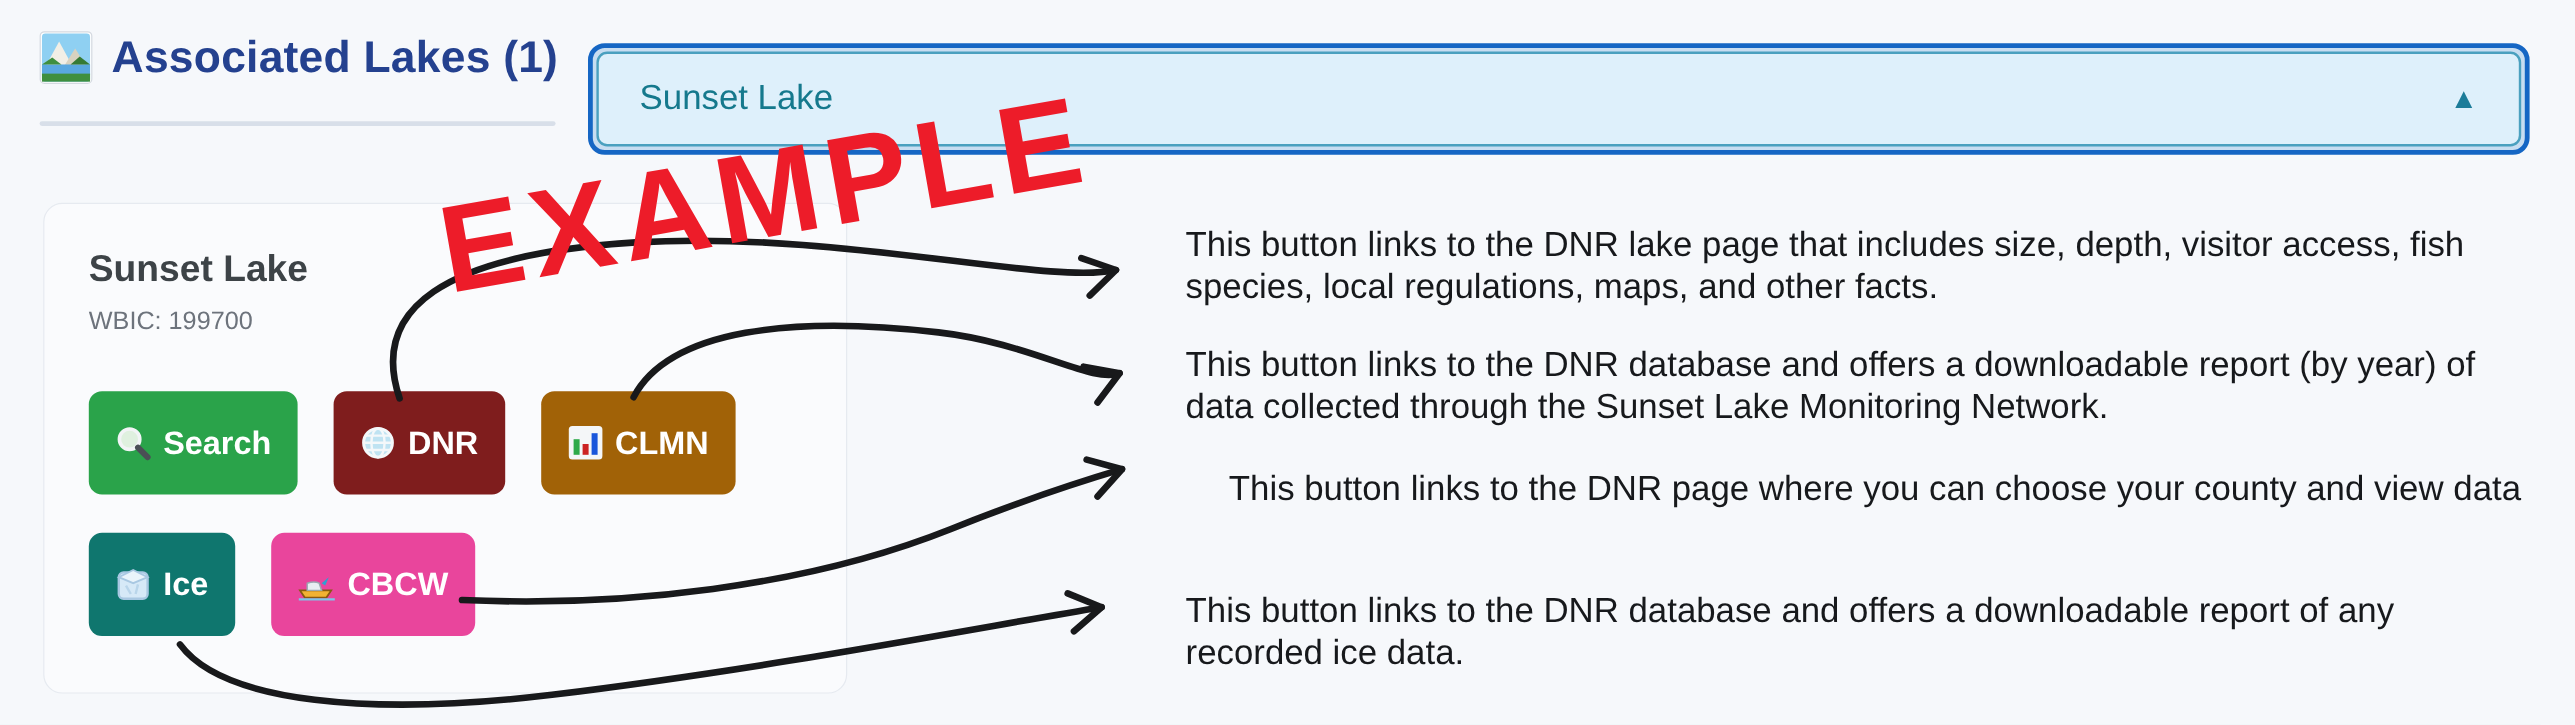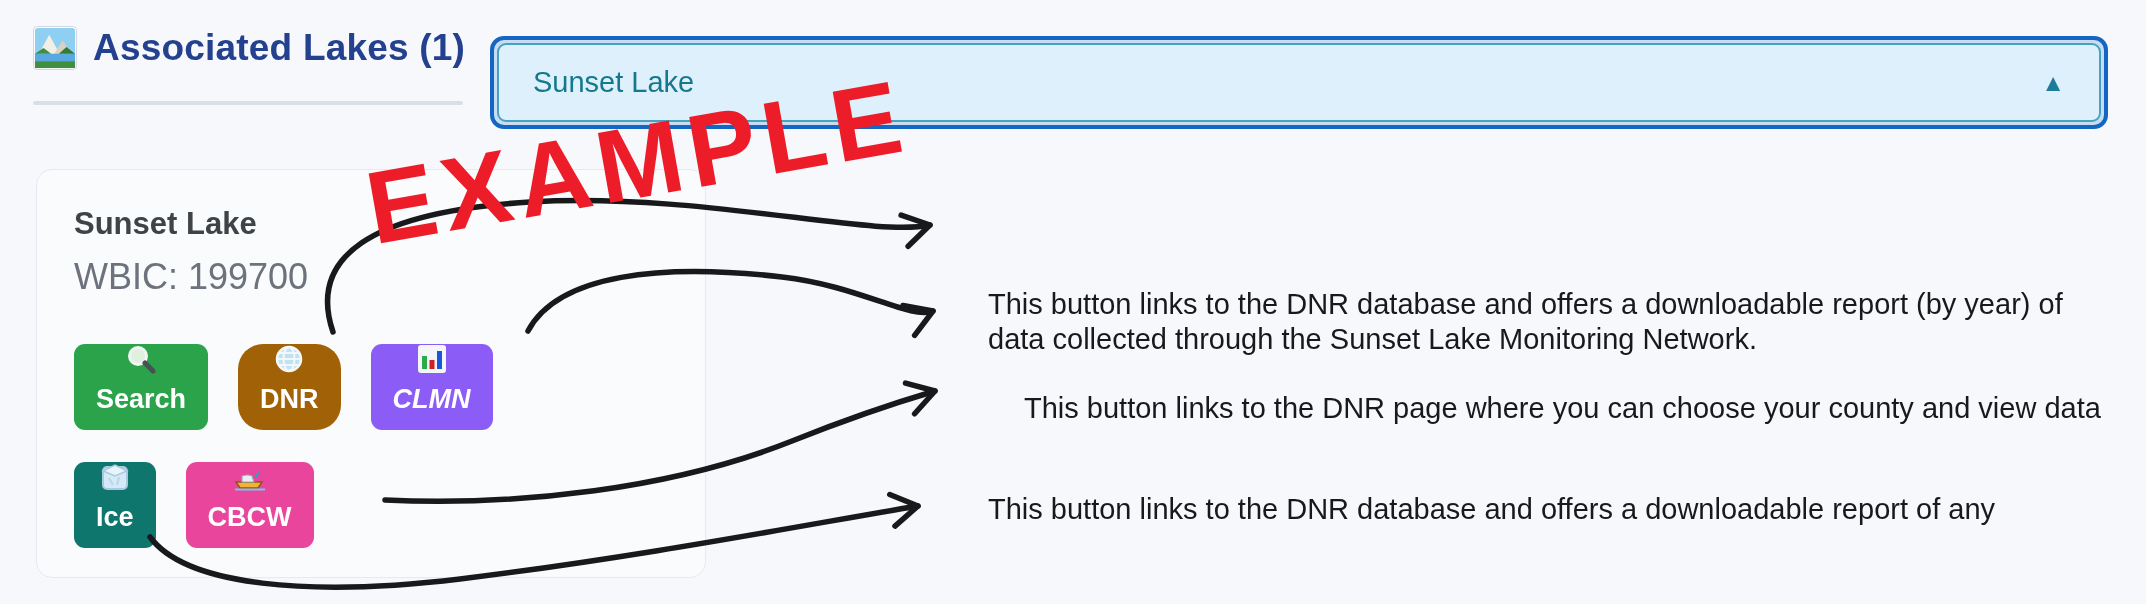--- a/index.html
+++ b/index.html
@@ -26,27 +26,27 @@
   }
   .accordion-label { font-size:29px; font-weight:500; color:#15798d; }
   .accordion-caret { margin-left:auto; font-size:24px; color:#1c7c99; line-height:1; }
   
   .card {
     position:absolute; left:36px; top:169px; width:670px; height:409px;
     background:#fafbfd; border:1px solid #e6eaf0; border-radius:16px;
     padding:36px 37px 0 37px;
   }
   .card-title { font-size:31px; font-weight:bold; color:#3d4347; }
-  .wbic { font-size:36px; color:#6d737c; margin-top:14px; }
+  .wbic { font-size:21px; color:#6d737c; margin-top:14px; }
   .btn-row { display:flex; gap:30px; margin-top:46px; }
   .btn-row.second { margin-top:32px; }
   .lake-btn {
     height:86px; border:none; border-radius:11px; color:#fff;
     font-family:inherit; font-size:27px; font-weight:bold;
-    display:flex; align-items:center; gap:10px; padding:0 22px; cursor:pointer;flex-direction:column;
+    display:flex; align-items:center; gap:10px; padding:0 22px; cursor:pointer;
   }
   .bicon { display:flex; align-items:center; }
   
   .note { position:absolute; left:988px; color:#17191c; font-size:29px; line-height:35px; }
   .note div { white-space:nowrap; }
   .note1 { top:187px; } .note2 { top:287px; } .note3 { top:391px;margin-left:36px; } .note4 { top:492px; }
   
   .arrows { position:absolute; left:0; top:0; width:2146px; height:604px; pointer-events:none; z-index:5; }
   
   .watermark {
@@ -89,33 +89,33 @@
     <div class="btn-row">
       <button class="lake-btn" style="background: rgb(42, 163, 74);">
         <span class="bicon">
           <svg width="30" height="30" viewBox="0 0 30 30">
             <circle cx="12" cy="12" r="8.5" fill="#dff0df" stroke="#f2f4f6" stroke-width="3"></circle>
             <line x1="19" y1="19" x2="27" y2="27" stroke="#4a4f55" stroke-width="5" stroke-linecap="round"></line>
           </svg>
         </span>
         <span>Search</span>
       </button>
-      <button class="lake-btn" style="background: #a16207; border-radius: 25px;">
+      <button class="lake-btn" style="background: #7f1d1d;">
         <span class="bicon">
           <svg width="30" height="30" viewBox="0 0 30 30">
             <circle cx="15" cy="15" r="12" fill="#bfe3f2" stroke="#f4f8fa" stroke-width="2.5"></circle>
             <ellipse cx="15" cy="15" rx="5.5" ry="12" fill="none" stroke="#f4f8fa" stroke-width="2"></ellipse>
             <line x1="3" y1="15" x2="27" y2="15" stroke="#f4f8fa" stroke-width="2"></line>
             <line x1="5" y1="9" x2="25" y2="9" stroke="#f4f8fa" stroke-width="2"></line>
             <line x1="5" y1="21" x2="25" y2="21" stroke="#f4f8fa" stroke-width="2"></line>
           </svg>
         </span>
         <span>DNR</span>
       </button>
-      <button class="lake-btn" style="background: #8b5cf6; font-style: italic;">
+      <button class="lake-btn" style="background: #a16207;">
         <span class="bicon">
           <svg width="30" height="30" viewBox="0 0 30 30">
             <rect x="1" y="1" width="28" height="28" rx="3" fill="#f4f6f8"></rect>
             <rect x="5" y="12" width="5" height="13" fill="#2eaa4a"></rect>
             <rect x="12.5" y="16" width="5" height="9" fill="#cc2222"></rect>
             <rect x="20" y="7" width="5" height="18" fill="#1a56db"></rect>
           </svg>
         </span>
         <span>CLMN</span>
       </button>
@@ -140,29 +140,34 @@
             <path d="M8 20 L8 14 Q14 12 18 14 L20 20 Z" fill="#e8eef2" stroke="#9aa7b0" stroke-width="1.2"></path>
             <path d="M20 14 L26 9 L23 16 Z" fill="#2f9fd0"></path>
             <line x1="1" y1="27.5" x2="31" y2="27.5" stroke="#7fc4e8" stroke-width="2"></line>
           </svg>
         </span>
         <span>CBCW</span>
       </button>
     </div>
   </div>
 
+  <div class="note note1">
+    <div>This button links to the DNR lake page that includes size, depth, visitor access, fish</div>
+    <div>species, local regulations, maps, and other facts.</div>
+  </div>
   <div class="note note2">
     <div>This button links to the DNR database and offers a downloadable report (by year) of</div>
     <div>data collected through the Sunset Lake Monitoring Network.</div>
   </div>
   <div class="note note3">
     <div>This button links to the DNR page where you can choose your county and view data</div>
   </div>
   <div class="note note4">
     <div>This button links to the DNR database and offers a downloadable report of any</div>
+    <div>recorded ice data.</div>
   </div>
 
   <svg class="arrows" viewBox="0 0 2146 604">
     <defs>
       <marker id="ah" viewBox="-40 -30 60 60" refX="0" refY="0" markerWidth="60" markerHeight="60" orient="auto" markerUnits="userSpaceOnUse">
         <path d="M -26,-16 L 0,0 L -26,16" fill="none" stroke="#18191b" stroke-width="5.5" stroke-linecap="round" stroke-linejoin="round"></path>
       </marker>
     </defs>
     <g fill="none" stroke="#18191b" stroke-width="5.5" stroke-linecap="round">
       <path d="M 333,332 C 308,258 368,212 530,202 C 700,192 872,238 930,225" marker-end="url(#ah)"></path>

